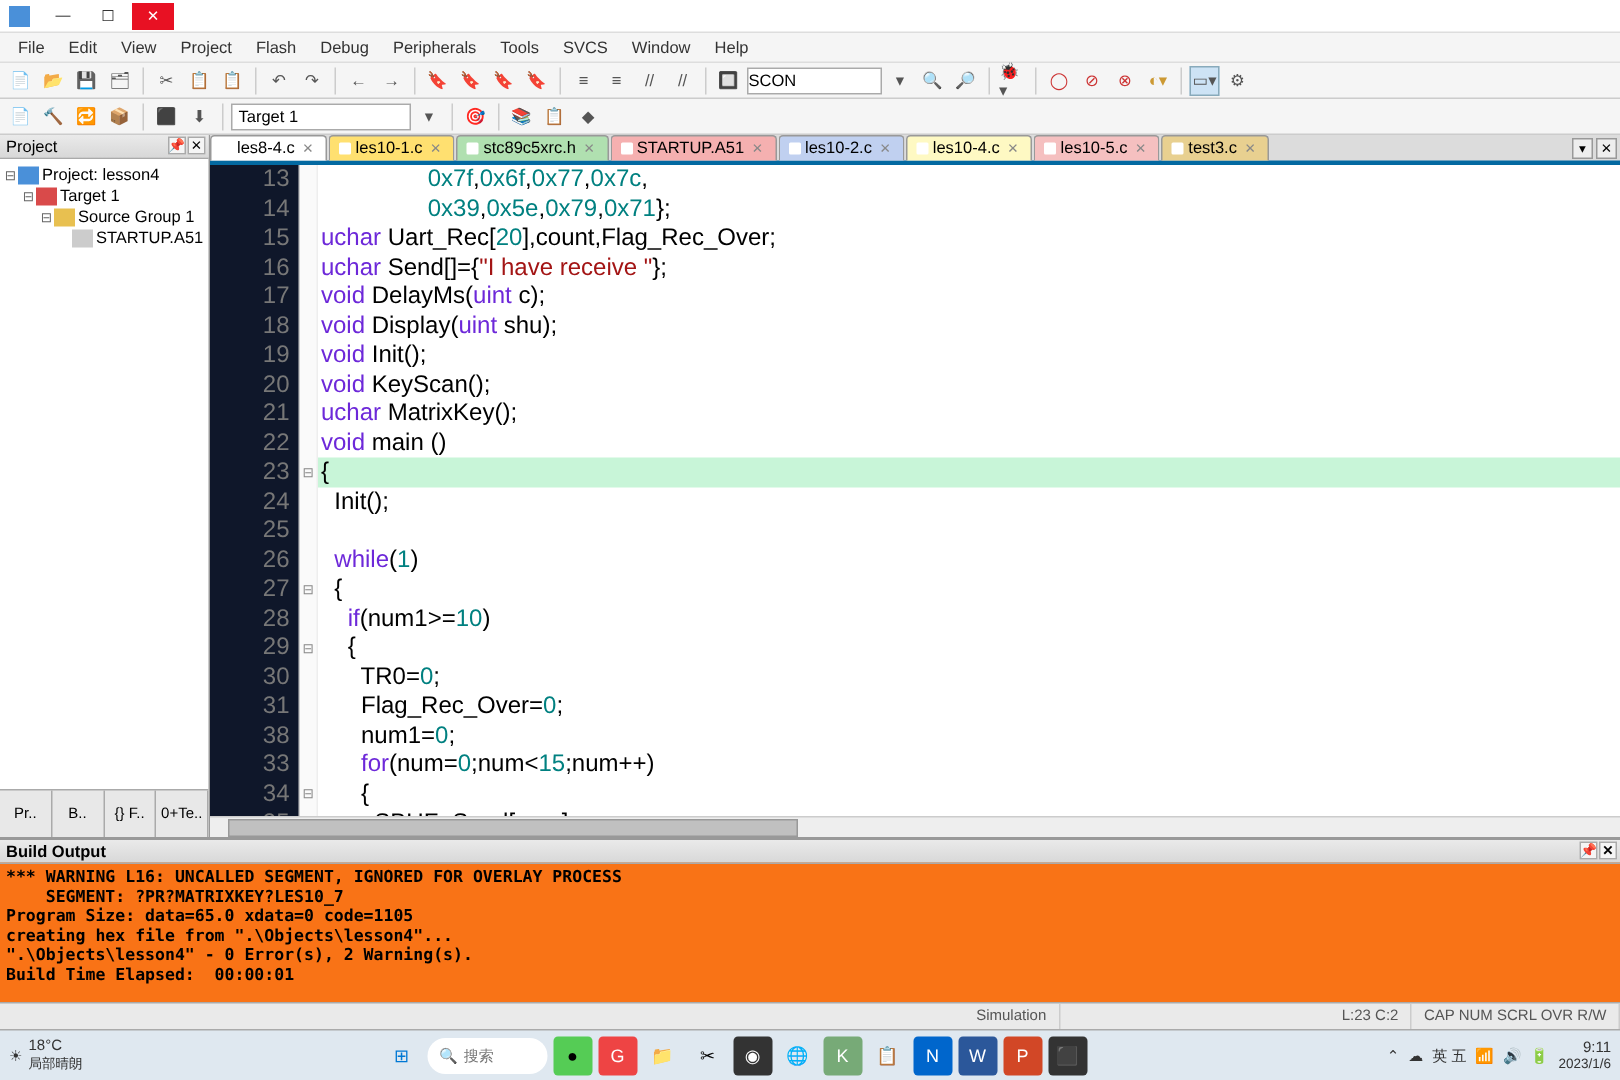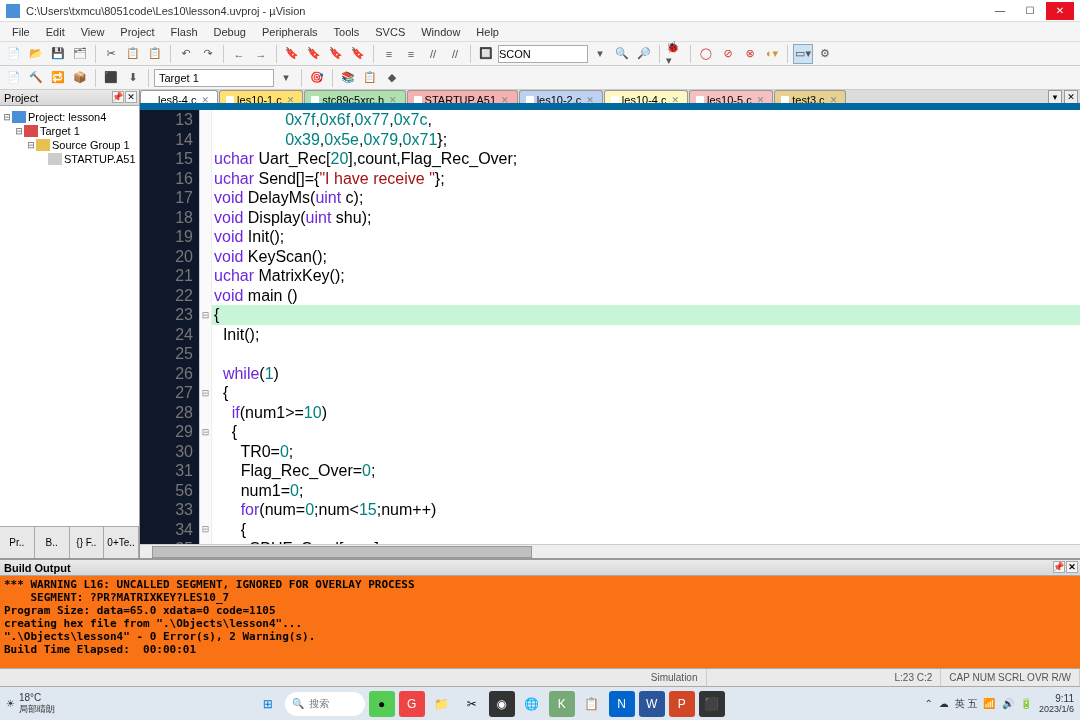--- a/index.html
+++ b/index.html
@@ -35,21 +35,21 @@
 .tree .exp { width: 10px; text-align: center; color: #666; font-size: 9px; }
 .tree .ic { width: 14px; height: 12px; display: inline-block; margin-right: 2px; }
 .tree .ic.proj { background: #4a90d9; }
 .tree .ic.tgt { background: #d94a4a; }
 .tree .ic.grp { background: #e8c050; }
 .tree .ic.file { background: #ccc; }
 .projtabs { height: 32px; display: flex; border-top: 1px solid #aaa; background: #e8e8e8; }
 .projtabs .pt { flex: 1; font-size: 10px; border-right: 1px solid #aaa; display: flex; align-items: center; justify-content: center; }
 
 .editor { flex: 1; display: flex; flex-direction: column; background: #fff; min-width: 0; }
-.tabbar { height: 20px; display: flex; background: #dcdcdc; border-bottom: 7px solid #0369a1; align-items: flex-start; overflow: hidden; }
+.tabbar { height: 20px; display: flex; background: #dcdcdc; border-bottom: 3px solid #0369a1; align-items: center; overflow: hidden; }
 .tab { height: 18px; padding: 0 8px 0 6px; font-size: 11px; border: 1px solid #999; border-bottom: none; margin-right: 1px; display: flex; align-items: center; gap: 3px; background: #e8e8e8; border-radius: 3px 3px 0 0; position: relative; }
 .tab .dot { width: 8px; height: 8px; border-radius: 1px; }
 .tab.active { background: #ffe070; }
 .tab .x { font-size: 9px; color: #888; margin-left: 2px; }
 .tabbar .tctrl { margin-left: auto; display: flex; gap: 2px; padding-right: 2px; }
 .tabbar .tctrl span { width: 14px; height: 14px; font-size: 9px; border: 1px solid #999; display: flex; align-items: center; justify-content: center; background: #eee; }
 
 .codewrap { flex: 1; display: flex; overflow: hidden; position: relative; }
 .gutter { width: 60px; background: #0f172a; border-right: 1px solid #ccc; font-family: Consolas, monospace; font-size: 16px; color: #777; text-align: right; padding-right: 6px; }
 .gutter div { height: 19.5px; line-height: 19.5px; }
@@ -94,21 +94,20 @@
 .ico-fwd::before{content:"→"}
 .ico-bm::before{content:"🔖"}
 .ico-find::before{content:"🔍"}
 .ico-cfg::before{content:"⚙"}
 </style>
 </head>
 <body>
 
 <div class="titlebar">
   <div class="icon"></div>
-  <div class="title">C:\Users\txmcu\8051code\Les10\lesson4.uvproj - µVision</div>
   <div class="winbtn">—</div>
   <div class="winbtn">☐</div>
   <div class="winbtn close">✕</div>
 </div>
 
 <div class="menubar" id="menubar">
     <div class="mi">File</div>
     <div class="mi">Edit</div>
     <div class="mi">View</div>
     <div class="mi">Project</div>
@@ -284,21 +283,21 @@
           <div>22</div>
           <div>23</div>
           <div>24</div>
           <div>25</div>
           <div>26</div>
           <div>27</div>
           <div>28</div>
           <div>29</div>
           <div>30</div>
           <div>31</div>
-          <div>56</div>
+          <div>38</div>
           <div>33</div>
           <div>34</div>
           <div>35</div>
         </div>
       <div class="foldcol" id="foldcol">
           <div></div>
           <div></div>
           <div></div>
           <div></div>
           <div></div>

